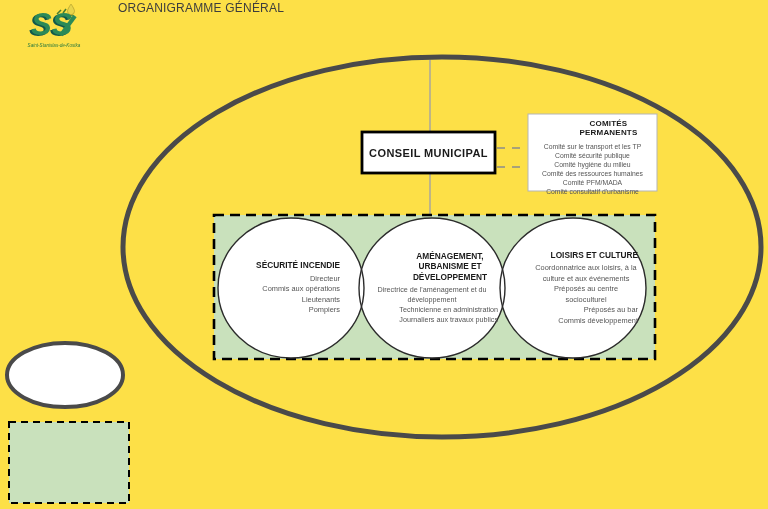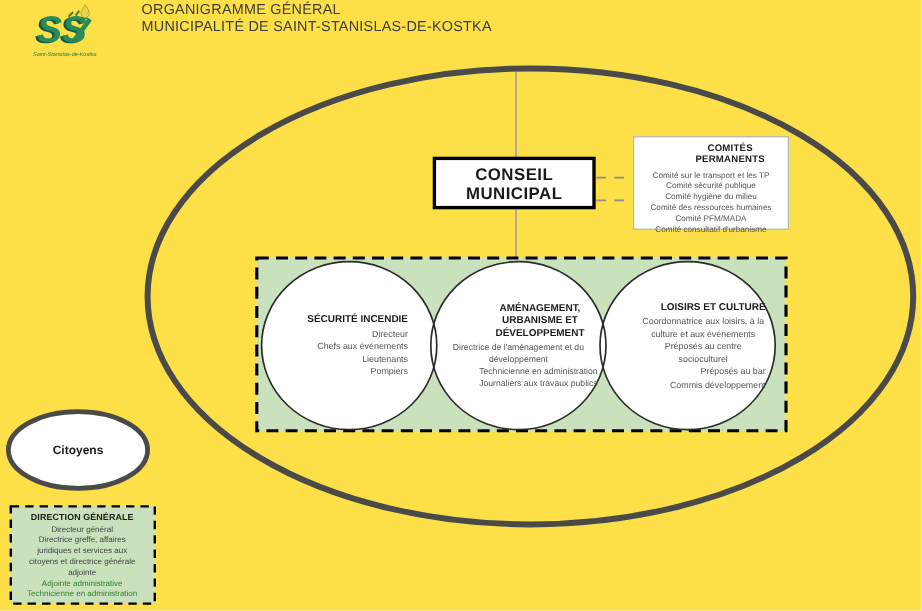--- a/index.html
+++ b/index.html
@@ -13,21 +13,21 @@
   
   .hdr-title{
     left:84px;top:1px;width:320px;
     font-size:12px;line-height:14px;color:#3d3d3d;letter-spacing:.2px;margin-left:34px;
   }
 
   
   .conseil-label{
     left:362px;top:132px;width:133px;height:41px;
     display:flex;align-items:center;justify-content:center;
-    font-size:14px;font-weight:bold;color:#1a1a1a;letter-spacing:.4px;text-align:center;
+    font-size:11px;font-weight:bold;color:#1a1a1a;letter-spacing:.4px;text-align:center;
   }
 
   
   .comites{
     left:530px;top:119px;width:125px;text-align:center;
   }
   .comites-title{font-size:8px;font-weight:bold;color:#1a1a1a;margin-bottom:5px;letter-spacing:.2px;padding-left:32px;}
   .comites-item{font-size:6.8px;line-height:9px;color:#555;}
 
   
@@ -107,61 +107,52 @@
     </g>
     <path d="M44 2 C44 2 40.5 7 40.5 9.2 A3.5 3.5 0 0 0 47.5 9.2 C47.5 7 44 2 44 2 Z" fill="#e8d44a" stroke="#b9a52e" stroke-width="0.8"></path>
     <text x="2" y="34" font-size="31" font-style="italic" font-weight="bold" fill="#12584a">SS</text>
     <text x="4" y="33" font-size="31" font-style="italic" font-weight="bold" fill="#2c8a57">SS</text>
     <line x1="34" y1="33" x2="48" y2="14" stroke="#2c8a57" stroke-width="4"></line>
     <text x="27" y="45" text-anchor="middle" font-size="4.6" font-style="italic" fill="#2c7a3f">Saint-Stanislas-de-Kostka</text>
   </svg>
 
   <div class="abs hdr-title">
     <div>ORGANIGRAMME GÉNÉRAL</div>
-    <div>MUNICIPALITÉ DE SAINT-STANISLAS-DE-KOSTKA</div>
   </div>
 
   <div class="abs conseil-label">CONSEIL MUNICIPAL</div>
 
   <div class="abs comites">
     <div class="comites-title">COMITÉS PERMANENTS</div>
     <div class="comites-item">Comité sur le transport et les TP</div>
     <div class="comites-item">Comité sécurité publique</div>
     <div class="comites-item">Comité hygiène du milieu</div>
     <div class="comites-item">Comité des ressources humaines</div>
     <div class="comites-item">Comité PFM/MADA</div>
     <div class="comites-item">Comité consultatif d'urbanisme</div>
   </div>
 
   <div class="abs circle-text c1">
     <div class="c-title">SÉCURITÉ INCENDIE</div>
     <div class="c-item">Directeur</div>
-    <div class="c-item">Chefs aux événements</div>
+    <div class="c-item">Commis aux opérations</div>
     <div class="c-item">Lieutenants</div>
     <div class="c-item">Pompiers</div>
   </div>
 
   <div class="abs circle-text c2">
     <div class="c-title">AMÉNAGEMENT, URBANISME ET DÉVELOPPEMENT</div>
     <div class="c-item">Directrice de l'aménagement et du développement</div>
     <div class="c-item">Technicienne en administration</div>
     <div class="c-item">Journaliers aux travaux publics</div>
   </div>
 
   <div class="abs circle-text c3">
     <div class="c-title">LOISIRS ET CULTURE</div>
     <div class="c-item">Coordonnatrice aux loisirs, à la culture et aux événements</div>
     <div class="c-item">Préposés au centre socioculturel</div>
     <div class="c-item">Préposés au bar</div>
     <div class="c-item">Commis développement</div>
   </div>
 
-  <div class="abs citoyens-label">Citoyens</div>
 
-  <div class="abs direction">
-    <div class="dir-title">DIRECTION GÉNÉRALE</div>
-    <div class="dir-item">Directeur général</div>
-    <div class="dir-item narrow">Directrice greffe, affaires juridiques et services aux citoyens et directrice générale adjointe</div>
-    <div class="dir-item green">Adjointe administrative</div>
-    <div class="dir-item green">Technicienne en administration</div>
-  </div>
 
 </div>
 
 </body></html>

